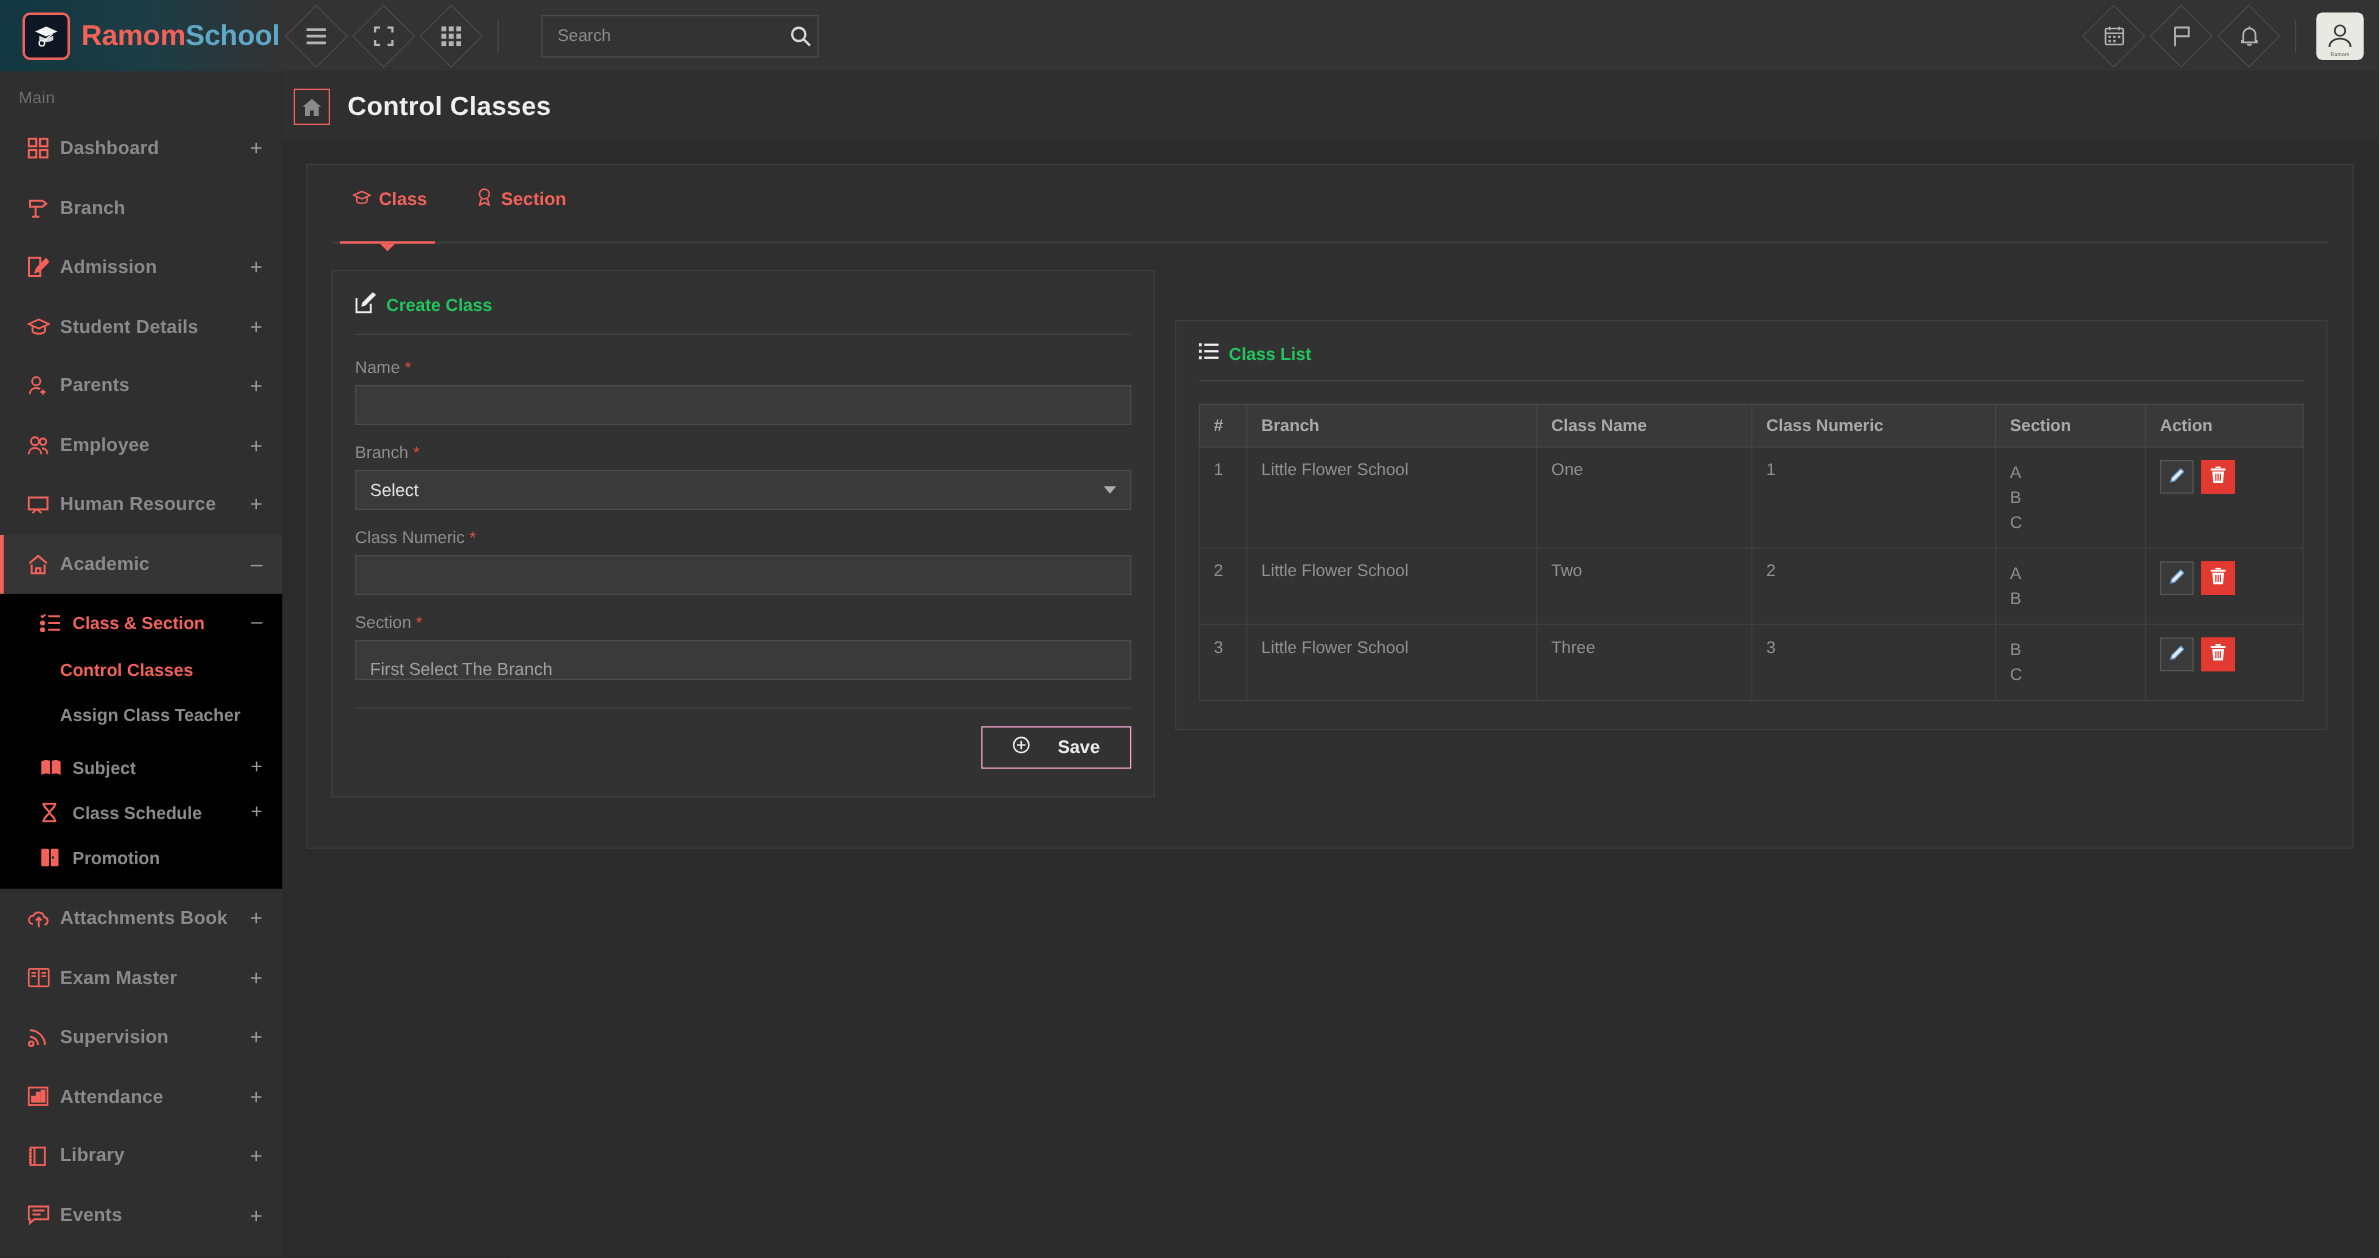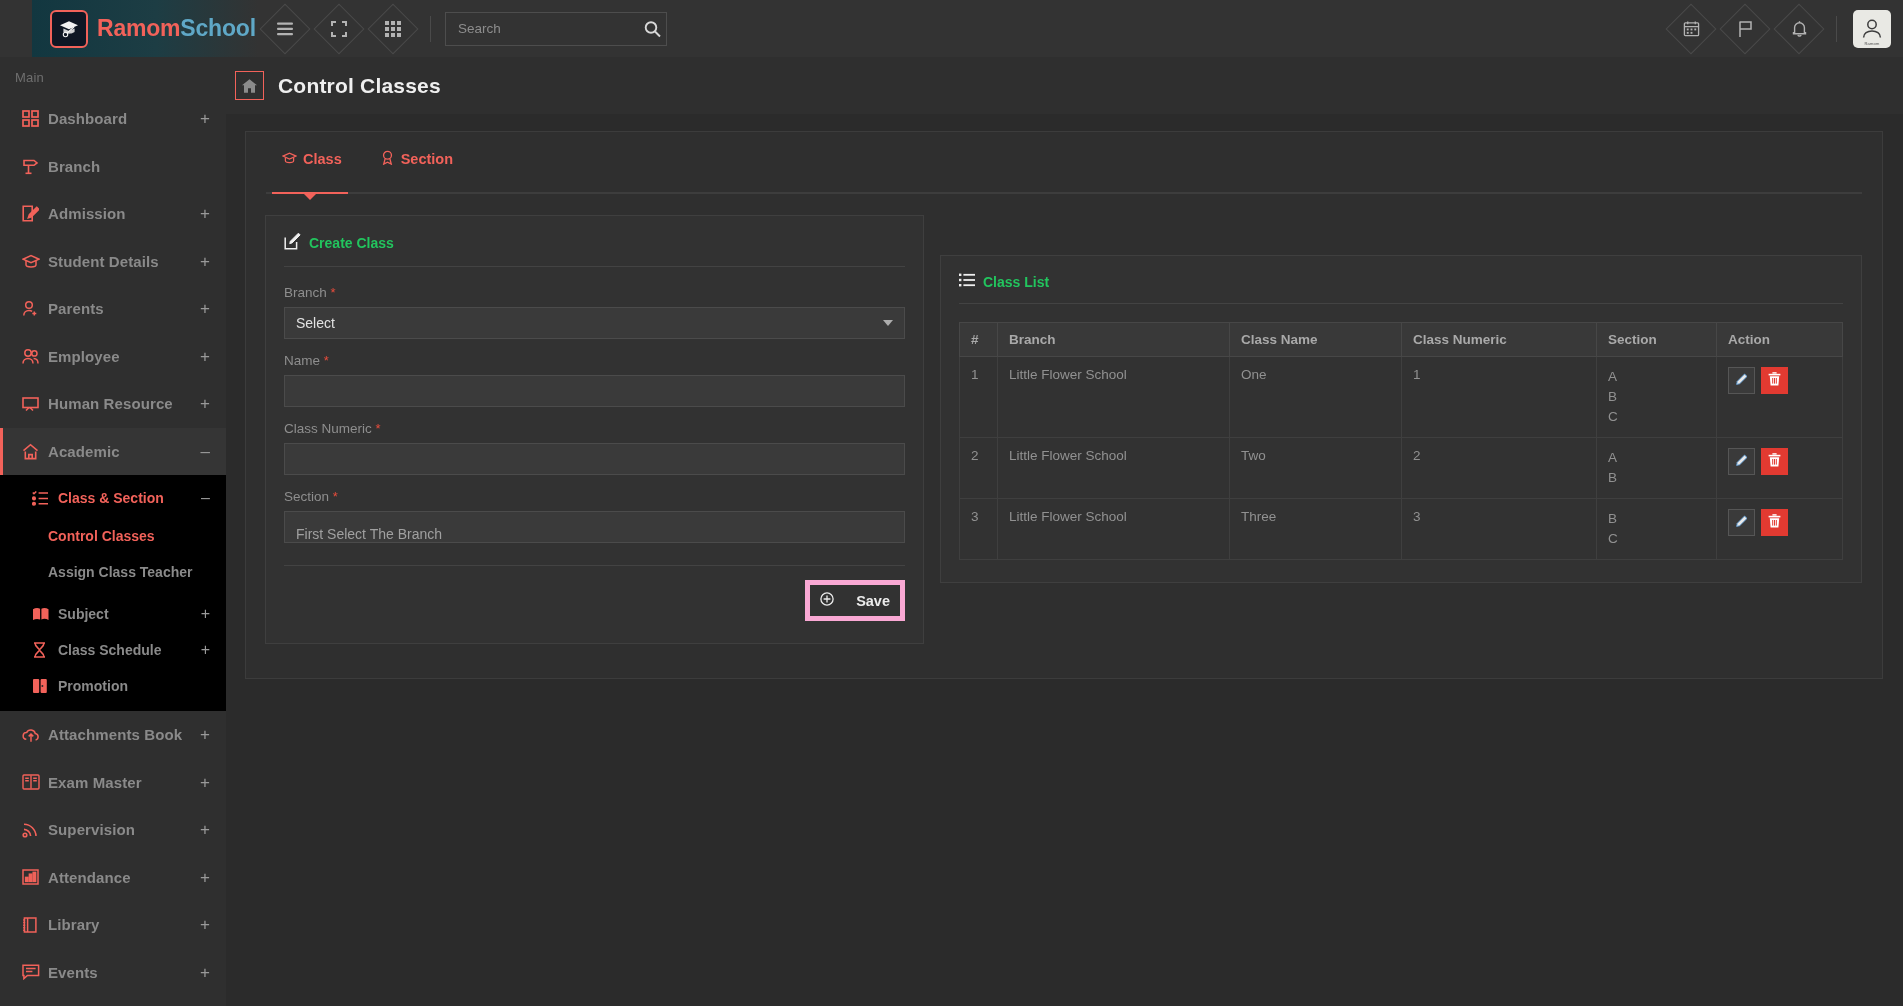--- a/index.html
+++ b/index.html
@@ -7,21 +7,21 @@
     width: 1903px; height: 1006px;
     background: #2b2b2b;
     font-family: "Liberation Sans", sans-serif;
     overflow: hidden;
   }
   body { position: relative; }
 
   
   .topbar {
     position: absolute; top: 0; left: 0; width: 1903px; height: 57px;
-    background: #333333; display: flex; align-items: center; z-index: 30; padding-left: 32px;
+    background: #333333; display: flex; align-items: center; z-index: 30;
   }
   .brand {
     width: 226px; height: 57px; flex: 0 0 226px;
     background: linear-gradient(90deg, #123740 0%, #1d3d44 55%, #333333 100%);
     display: flex; align-items: center; padding-left: 18px; gap: 9px;
   }
   .brand-logo {
     width: 38px; height: 38px; border-radius: 6px;
     border: 2px solid #f2625a; background: #0f1724;
     display: flex; align-items: center; justify-content: center;
@@ -37,21 +37,21 @@
   }
   .diamond-btn::before {
     content: ""; position: absolute; left: 50%; top: 50%;
     width: 34px; height: 34px; transform: translate(-50%,-50%) rotate(45deg);
     border: 1px solid #4a4a4a;
   }
   .diamond-btn svg { position: relative; z-index: 2; }
   .vdiv { width: 1px; height: 26px; background: #4a4a4a; margin: 0 10px; flex: 0 0 1px;}
 
   .search-wrap {
-    position: relative; margin-left: 4px;
+    position: relative; margin-left: 24px;
     width: 222px; height: 34px; flex: 0 0 222px; text-decoration: underline;
   }
   .search-input {
     width: 100%; height: 100%;
     background: #333333; border: 1px solid #4d4d4d;
     color: #b9b9b9; font-size: 13.5px; padding: 0 34px 0 12px;
     font-family: "Liberation Sans", sans-serif; outline: none;
   }
   .search-input::placeholder { color: #8d8d8d; }
   .search-btn {
@@ -158,22 +158,22 @@
   }
   .fselect .caret { width: 0; height: 0; border-left: 5px solid transparent;
     border-right: 5px solid transparent; border-top: 6px solid #adadad; }
   .fstatic {
     width: 100%; height: 32px; background: #3a3a3a; border: 1px solid #4b4b4b;
     color: #a0a0a0; font-size: 14px; padding: 0 11px; display: flex; align-items: flex-end;
   }
   .form-sep { height: 1px; background: #434343; margin: 22px 0 14px 0; }
   .save-row { display: flex; justify-content: flex-end; }
   .btn-save {
-    background: #323232; border: 5px solid #f9a8d4; color: #ececec;
-    font-size: 14.5px; font-weight: bold; padding: 7px 10px; cursor: pointer;
+    background: #323232; border: 1px solid #f9a8d4; color: #ececec;
+    font-size: 14.5px; font-weight: bold; padding: 7px 24px; cursor: pointer;
     display: flex; align-items: center; gap: 22px; font-family: "Liberation Sans", sans-serif;
   }
 
   
   table.classlist { width: 100%; border-collapse: collapse; }
   table.classlist th {
     background: #393939; color: #a9a9a9; font-size: 13.5px; font-weight: bold;
     text-align: left; padding: 9px 11px; border: 1px solid #474747;
   }
   table.classlist td {
@@ -563,35 +563,35 @@
               <path d="M1.2 4.4v11.4h11.4V9"></path>
               <path d="M15.6 1.3l-1.2-1.1-8 8-.7 2.4 2.4-.7 8-8z" fill="#efefef" stroke="#efefef" stroke-width="1"></path>
             </svg></span>
           <span>Create Class</span>
         </div>
         <div class="panel-sep"></div>
         <div class="panel-body">
 
           <div class="fgroup">
             <label class="flabel">
+              <span>Name</span>
+              <span class="req">*</span>
+            </label>
+            <input class="fctl" value="" placeholder="" style="">
+          </div>
+
+          <div class="fgroup">
+            <label class="flabel">
               <span>Branch</span>
               <span class="req">*</span>
             </label>
             <div class="fselect">
               <span>Select</span>
               <span class="caret"></span>
             </div>
-          </div>
-
-          <div class="fgroup">
-            <label class="flabel">
-              <span>Name</span>
-              <span class="req">*</span>
-            </label>
-            <input class="fctl" value="" placeholder="" style="">
           </div>
 
           <div class="fgroup">
             <label class="flabel">
               <span>Class Numeric</span>
               <span class="req">*</span>
             </label>
             <input class="fctl" value="" placeholder="" style="">
           </div>
 

